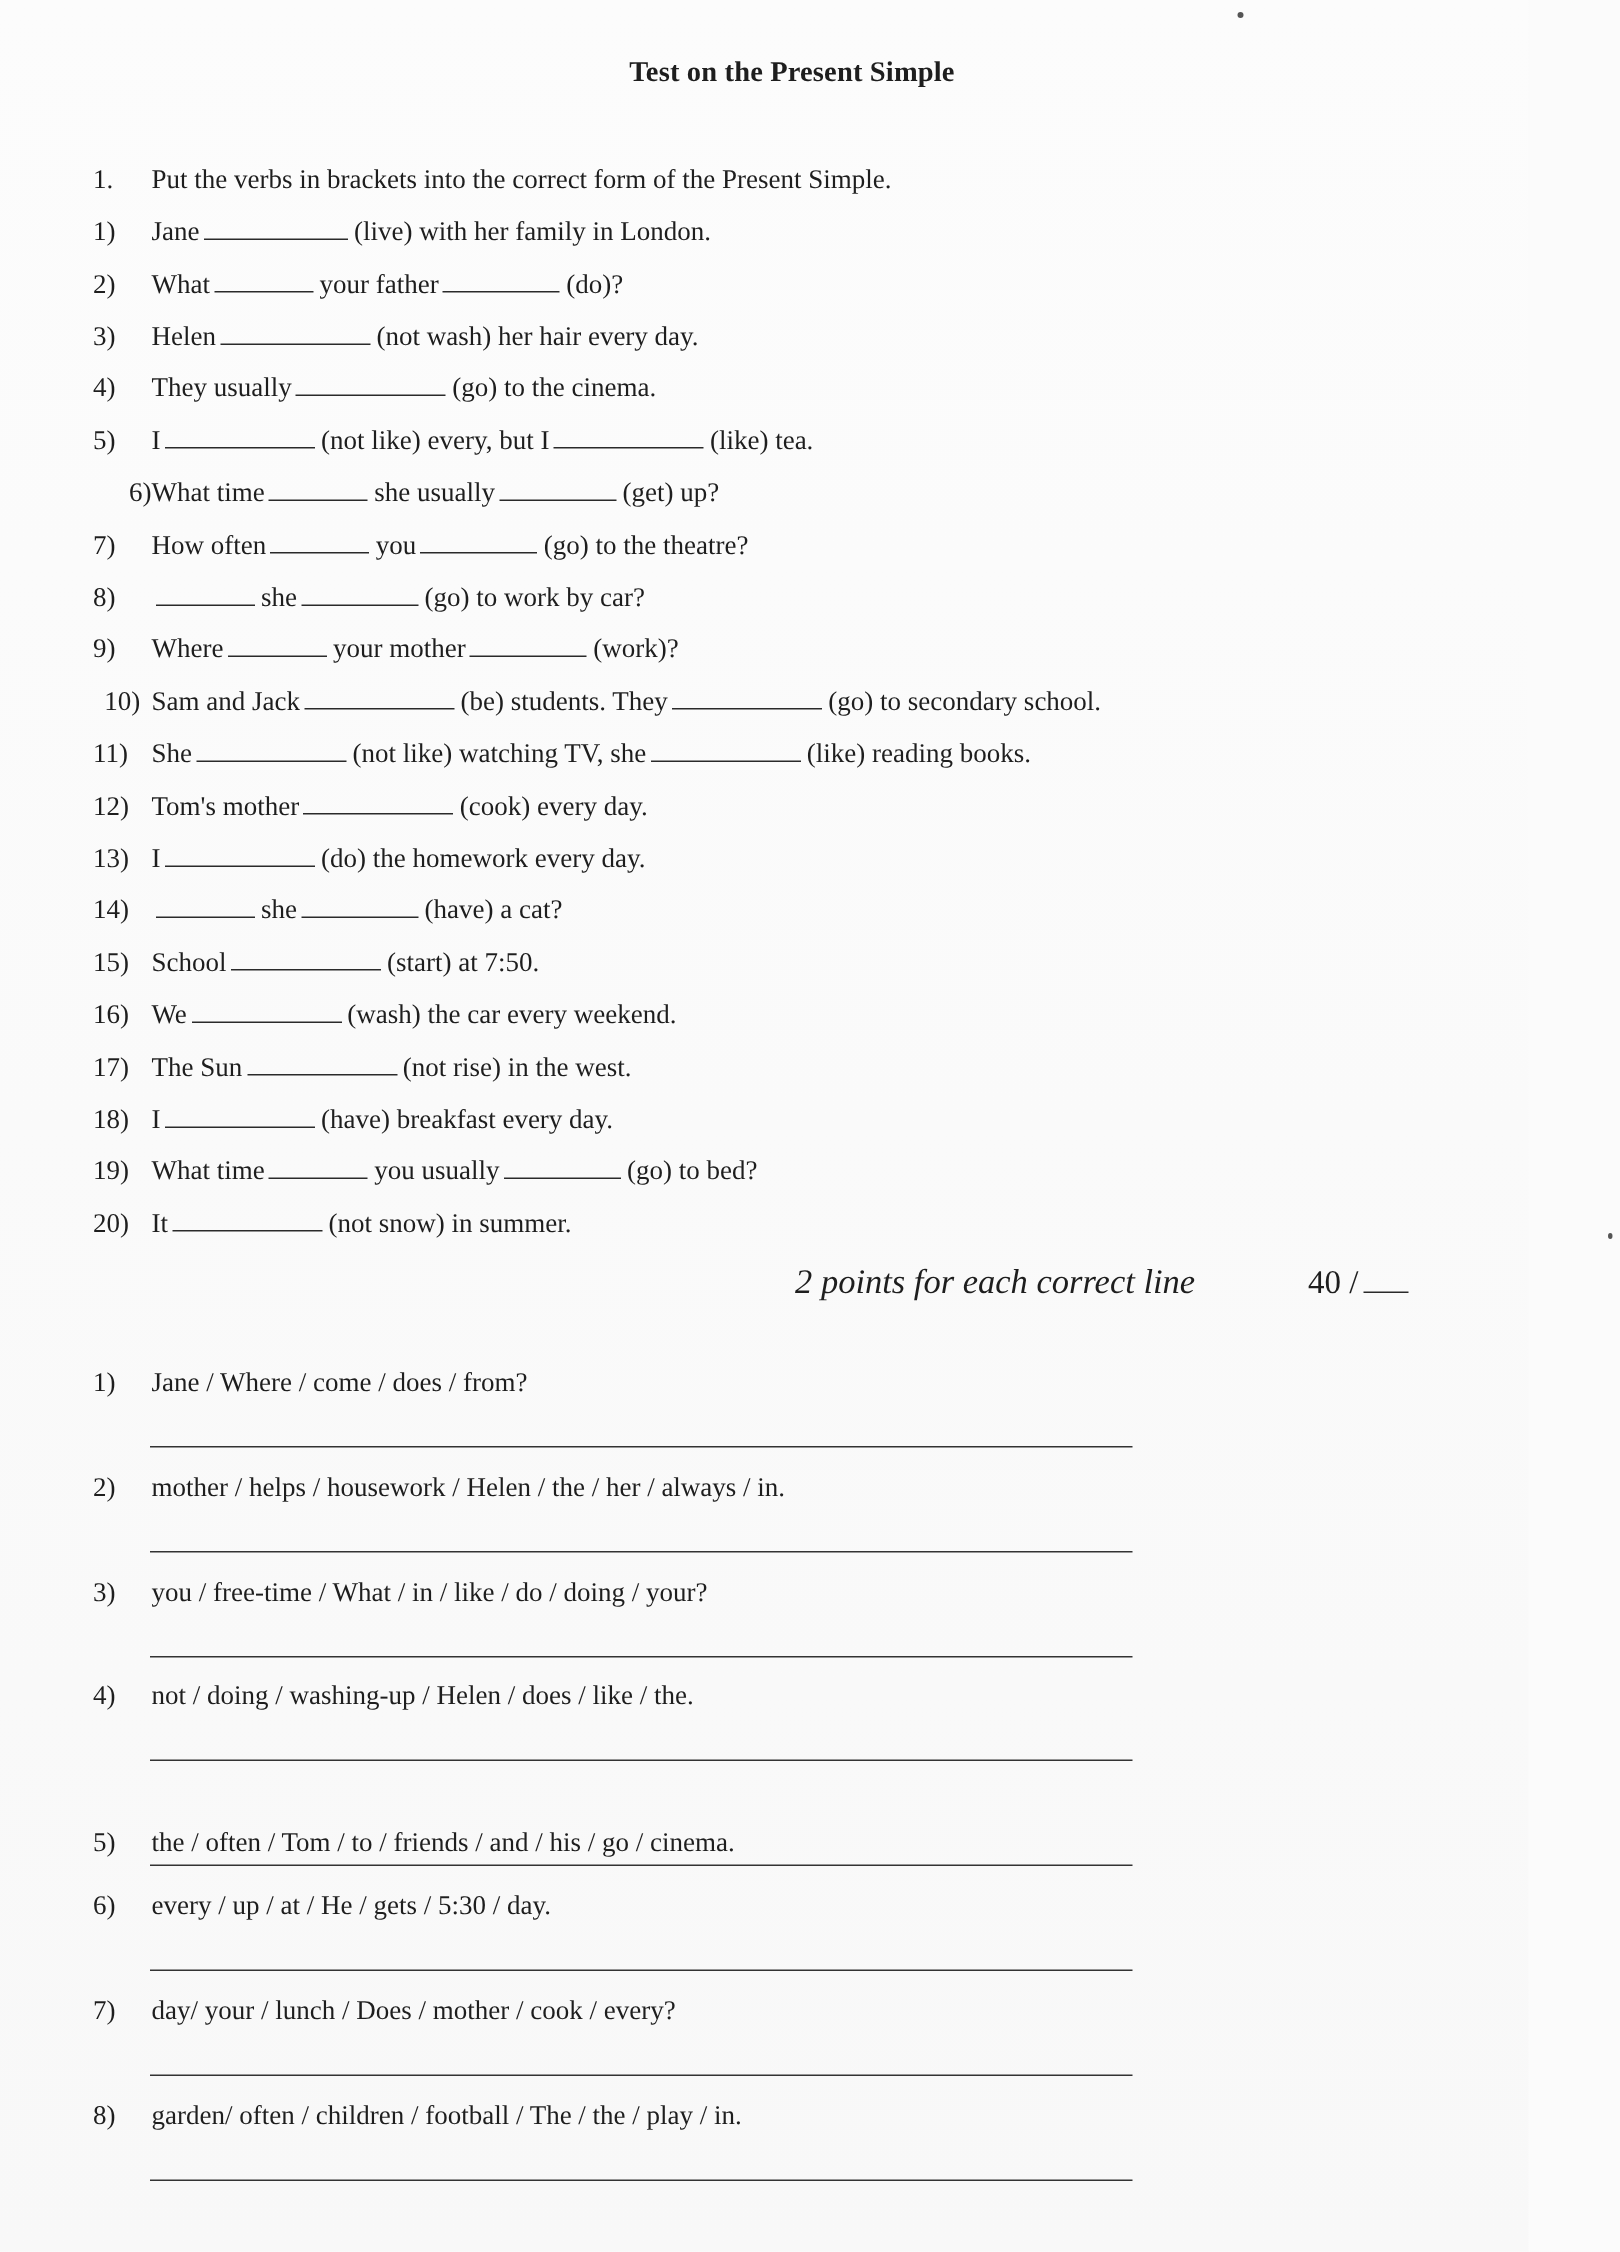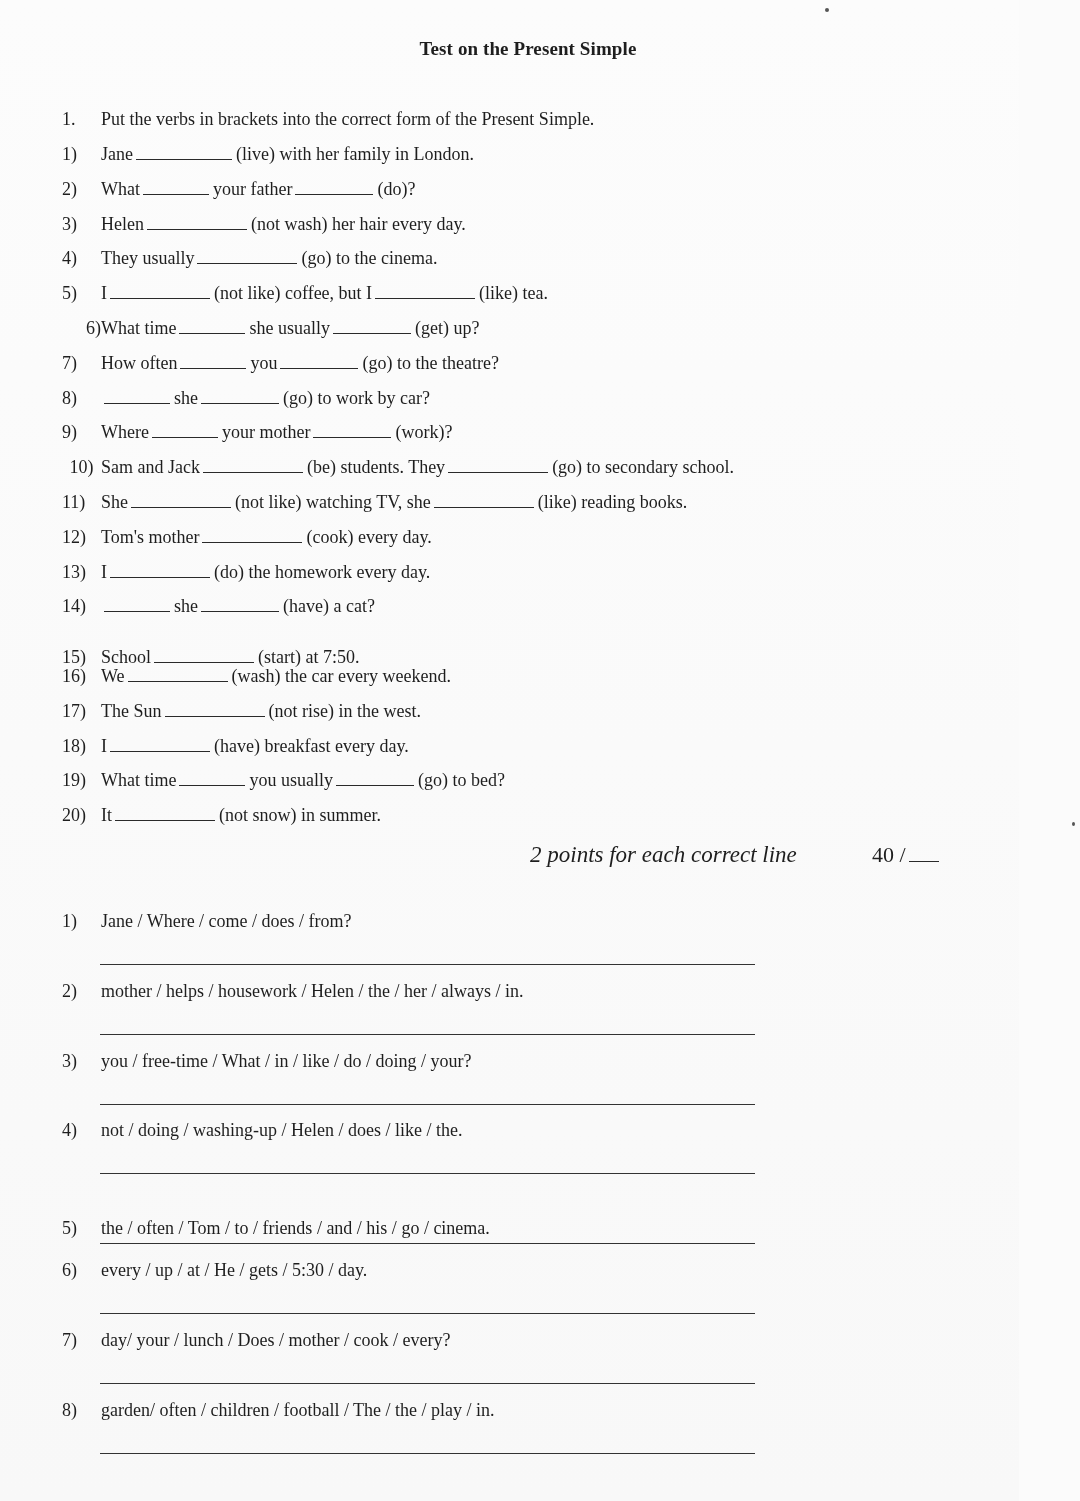--- a/index.html
+++ b/index.html
@@ -33,31 +33,31 @@
 
   <div class="row" style="top:108px;">
     <span class="num">1.</span><span>Put the verbs in brackets into the correct form of the Present Simple.</span>
   </div>
 
   <div id="s1-items">
       <div class="row" style="top: 143px;"><span class="num">1)</span><span>Jane</span><span class="blank b9"></span><span>(live) with her family in London.</span></div>
       <div class="row" style="top: 177.8px;"><span class="num">2)</span><span>What</span><span class="blank b7"></span><span>your father</span><span class="blank b8"></span><span>(do)?</span></div>
       <div class="row" style="top: 212.6px;"><span class="num">3)</span><span>Helen</span><span class="blank b10"></span><span>(not wash) her hair every day.</span></div>
       <div class="row" style="top: 247.4px;"><span class="num">4)</span><span>They usually</span><span class="blank b10"></span><span>(go) to the cinema.</span></div>
-      <div class="row" style="top: 282.2px;"><span class="num">5)</span><span>I</span><span class="blank b10"></span><span>(not like) coffee, but I</span><span class="blank b10"></span><span>(like) tea.</span></div>
+      <div class="row" style="top: 282.2px;"><span class="num">5)</span><span>I</span><span class="blank b10"></span><span>(not like) every, but I</span><span class="blank b10"></span><span>(like) tea.</span></div>
       <div class="row" style="top: 317px; text-align: right;"><span class="num">6)</span><span>What time</span><span class="blank b7"></span><span>she usually</span><span class="blank b8"></span><span>(get) up?</span></div>
       <div class="row" style="top: 351.8px;"><span class="num">7)</span><span>How often</span><span class="blank b7"></span><span>you</span><span class="blank b8"></span><span>(go) to the theatre?</span></div>
       <div class="row" style="top: 386.6px;"><span class="num">8)</span><span class="blank b7"></span><span>she</span><span class="blank b8"></span><span>(go) to work by car?</span></div>
       <div class="row" style="top: 421.4px;"><span class="num">9)</span><span>Where</span><span class="blank b7"></span><span>your mother</span><span class="blank b8"></span><span>(work)?</span></div>
       <div class="row" style="top: 456.2px; text-align: center;"><span class="num">10)</span><span>Sam and Jack</span><span class="blank b10"></span><span>(be) students. They</span><span class="blank b10"></span><span>(go) to secondary school.</span></div>
       <div class="row" style="top: 491px;"><span class="num">11)</span><span>She</span><span class="blank b10"></span><span>(not like) watching TV, she</span><span class="blank b10"></span><span>(like) reading books.</span></div>
       <div class="row" style="top: 525.8px;"><span class="num">12)</span><span>Tom's mother</span><span class="blank b10"></span><span>(cook) every day.</span></div>
       <div class="row" style="top: 560.6px;"><span class="num">13)</span><span>I</span><span class="blank b10"></span><span>(do) the homework every day.</span></div>
       <div class="row" style="top: 595.4px;"><span class="num">14)</span><span class="blank b7"></span><span>she</span><span class="blank b8"></span><span>(have) a cat?</span></div>
-      <div class="row" style="top: 630.2px; margin-top: 16px;"><span class="num">15)</span><span>School</span><span class="blank b10"></span><span>(start) at 7:50.</span></div>
+      <div class="row" style="top: 630.2px;"><span class="num">15)</span><span>School</span><span class="blank b10"></span><span>(start) at 7:50.</span></div>
       <div class="row" style="top: 665px;"><span class="num">16)</span><span>We</span><span class="blank b10"></span><span>(wash) the car every weekend.</span></div>
       <div class="row" style="top: 699.8px;"><span class="num">17)</span><span>The Sun</span><span class="blank b10"></span><span>(not rise) in the west.</span></div>
       <div class="row" style="top: 734.6px;"><span class="num">18)</span><span>I</span><span class="blank b10"></span><span>(have) breakfast every day.</span></div>
       <div class="row" style="top: 769.4px;"><span class="num">19)</span><span>What time</span><span class="blank b7"></span><span>you usually</span><span class="blank b8"></span><span>(go) to bed?</span></div>
       <div class="row" style="top: 804.2px;"><span class="num">20)</span><span>It</span><span class="blank b10"></span><span>(not snow) in summer.</span></div>
     </div>
 
   <div class="points">2 points for each correct line</div>
   <div class="score">
     <span>40 /</span><span class="blank"></span>

